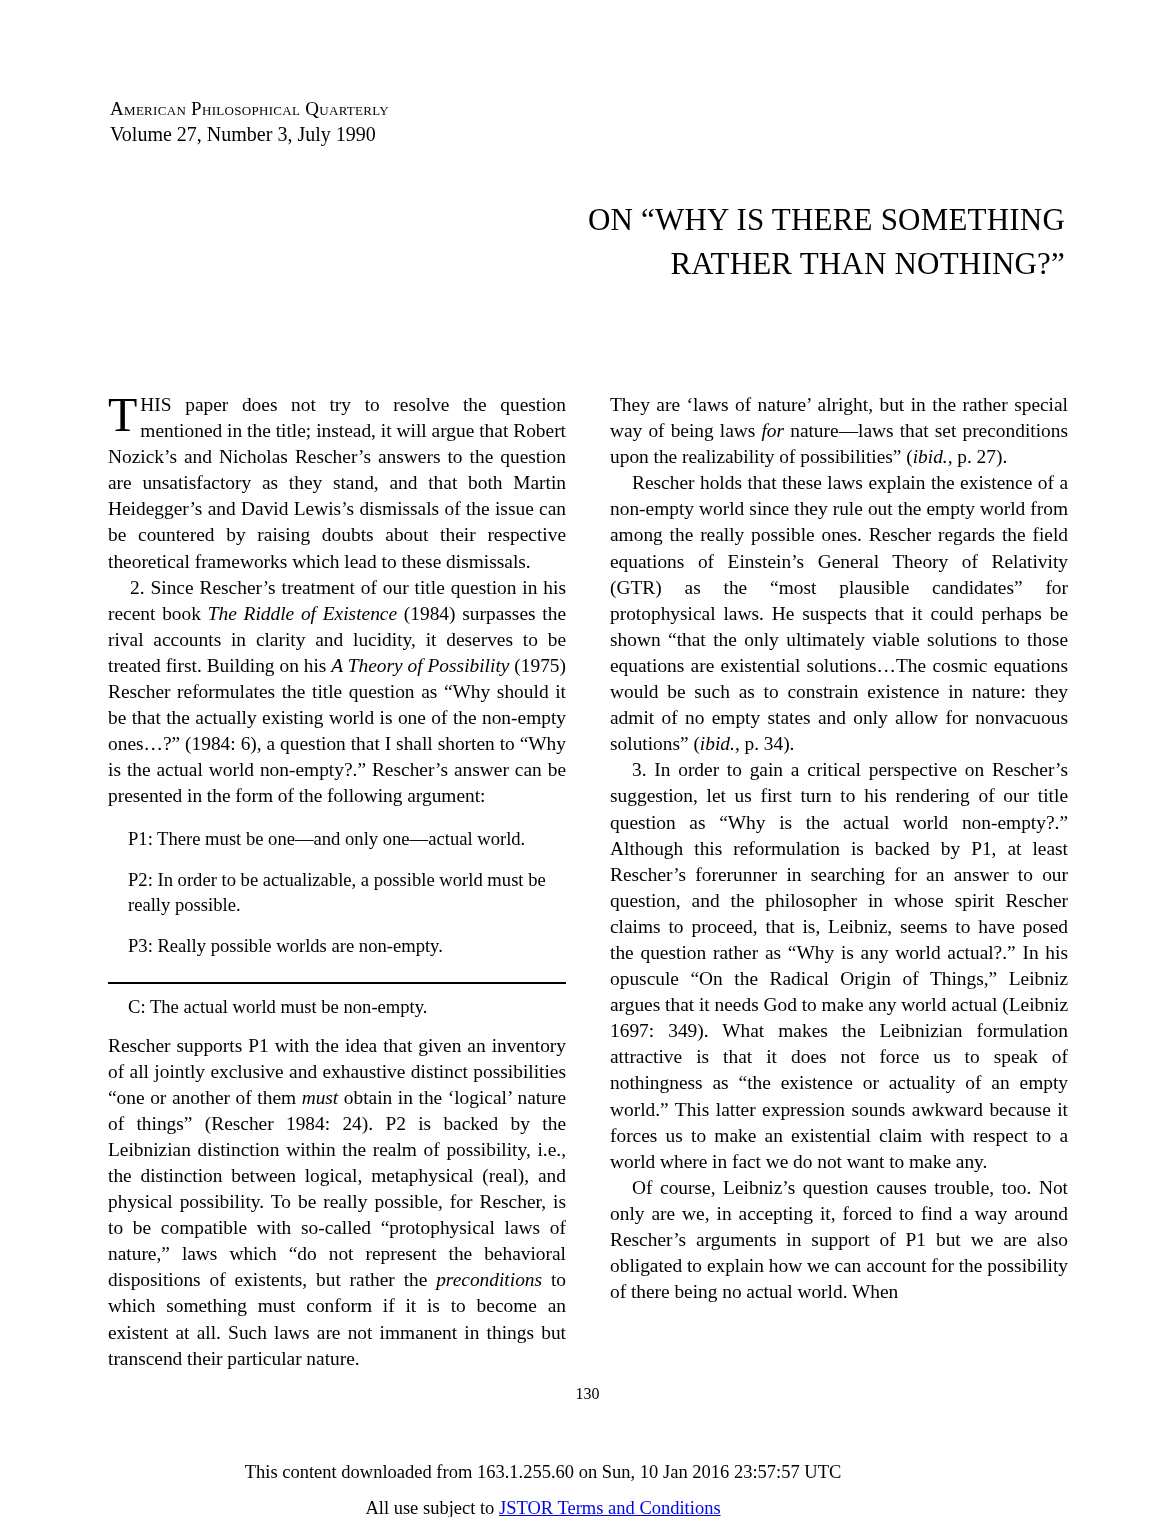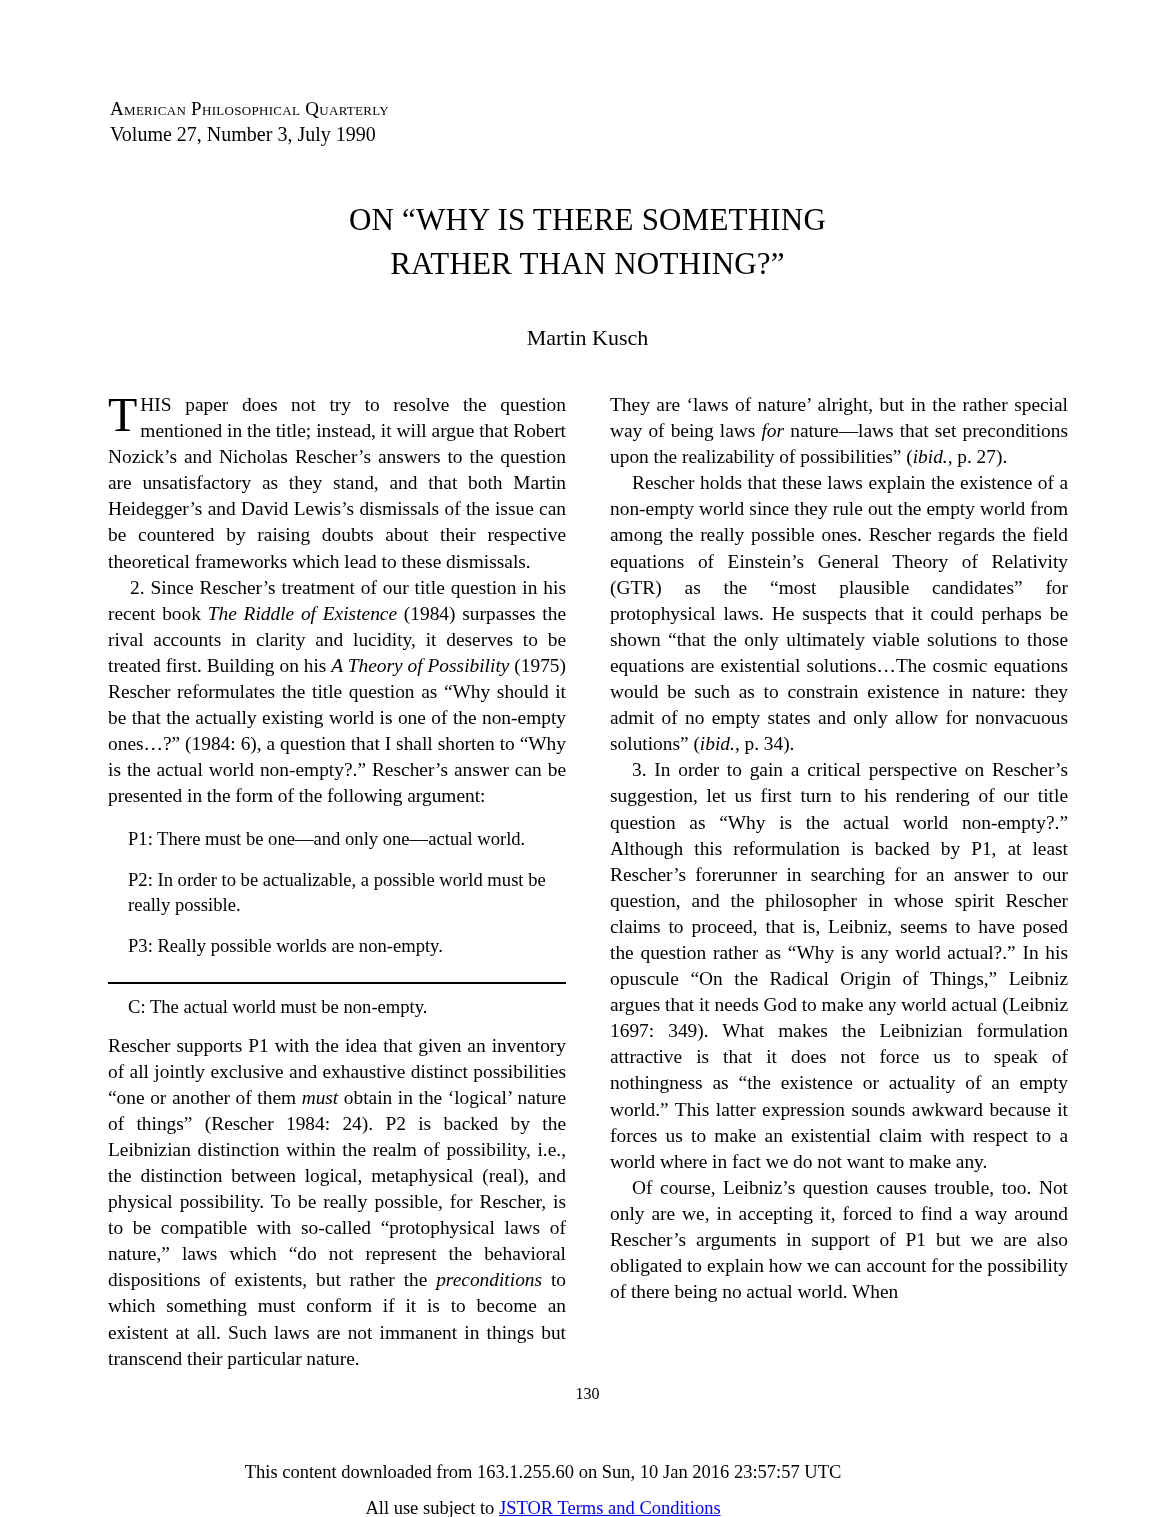--- a/index.html
+++ b/index.html
@@ -41,21 +41,21 @@
     line-height: 26px;
     white-space: nowrap;
   }
 
   
   .title-block {
     position: absolute;
     left: 110px;
     top: 198px;
     width: 955px;
-    text-align: center;
+    text-align: right;
   }
   .article-title {
     font-size: 31px;
     line-height: 44px;
     letter-spacing: 0.2px;
     margin: 0;
     font-weight: normal;
   }
   .byline {
     margin-top: 38px;
@@ -172,21 +172,20 @@
   <div class="masthead">
     <div class="journal-name">American Philosophical Quarterly</div>
     <div class="issue-line">Volume 27, Number 3, July 1990</div>
   </div>
 
   <div class="title-block">
     <h1 class="article-title">
       <span>ON “WHY IS THERE SOMETHING</span><br>
       <span>RATHER THAN NOTHING?”</span>
     </h1>
-    <div class="byline">Martin Kusch</div>
   </div>
 
   <div class="columns">
 
     <div class="col">
 
       <p class="dropcap-para"><span class="dropcap">T</span><span>HIS paper does not try to resolve the question mentioned in the title; instead, it will argue that Robert Nozick’s and Nicholas Rescher’s answers to the question are unsatisfactory as they stand, and that both Martin Heidegger’s and David Lewis’s dismissals of the issue can be countered by raising doubts about their respective theoretical frameworks which lead to these dismissals.</span></p>
 
       <p class="body"><span>2. Since Rescher’s treatment of our title question in his recent book </span><i>The Riddle of Existence</i><span> (1984) surpasses the rival accounts in clarity and lucidity, it deserves to be treated first. Building on his </span><i>A Theory of Possibility</i><span> (1975) Rescher reformulates the title question as “Why should it be that the actually existing world is one of the non-empty ones…?” (1984: 6), a question that I shall shorten to “Why is the actual world non-empty?.” Rescher’s answer can be presented in the form of the following argument:</span></p>
 

